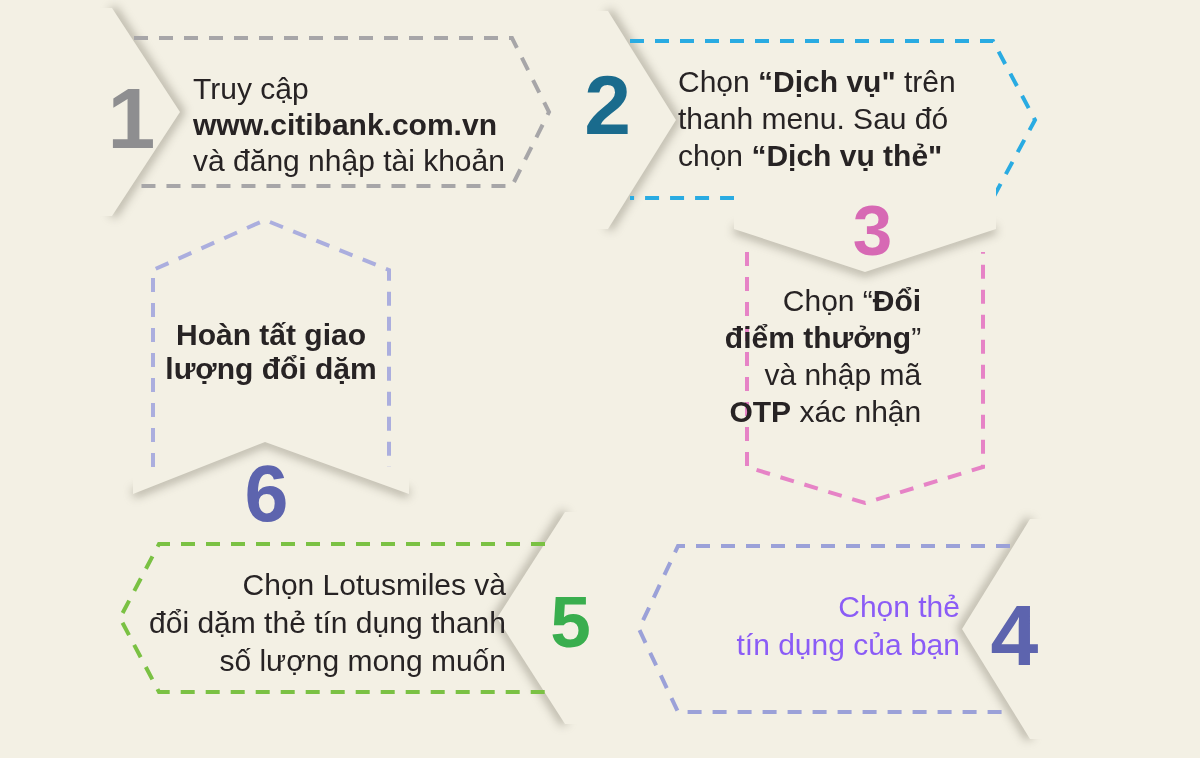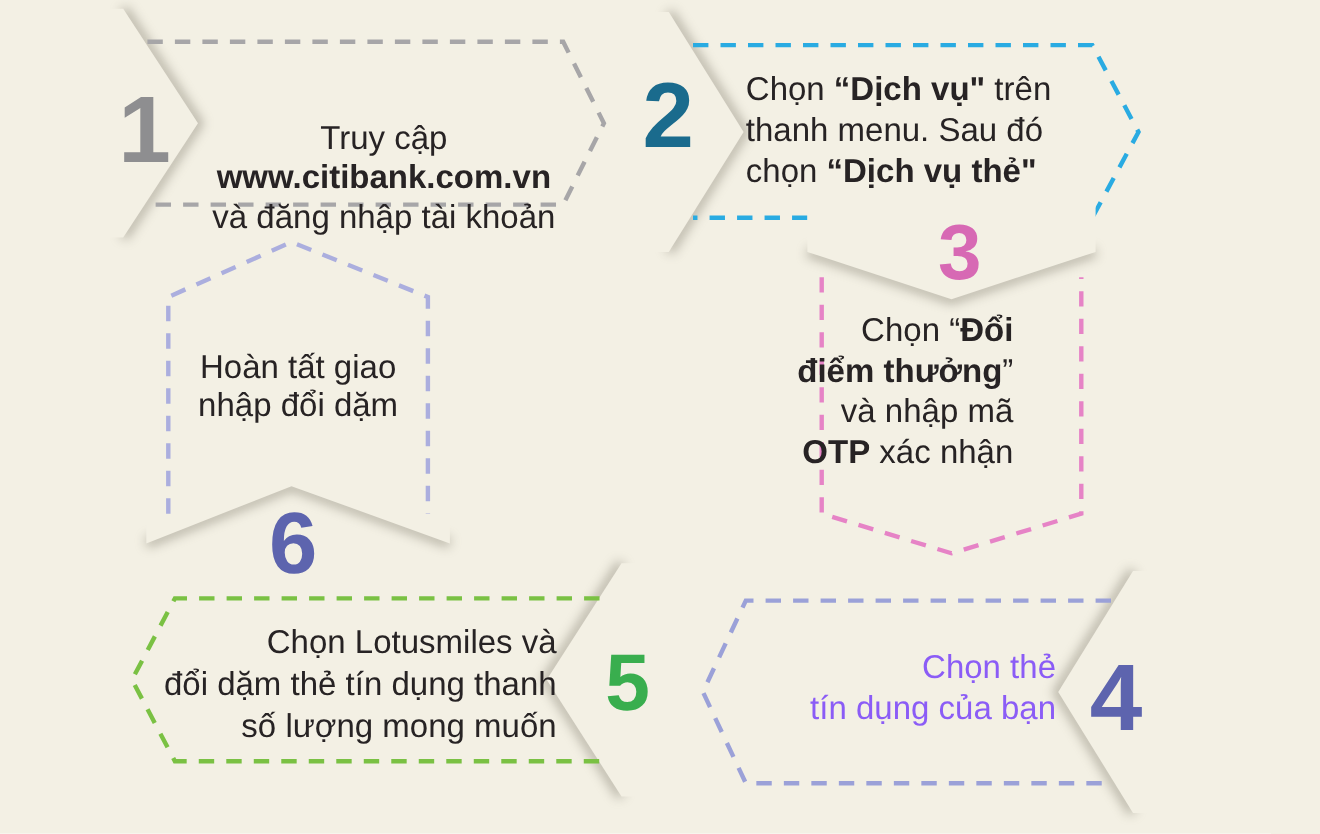--- a/index.html
+++ b/index.html
@@ -26,21 +26,21 @@
   .n5{left:570px;top:621px;font-size:73px;}
   .n6{left:266px;top:493px;font-size:79px;}
   .txt{
     position:absolute;
     color:#272324;
     font-size:30px;
     line-height:37px;
     white-space:nowrap;
   }
   .txt .b{font-weight:bold;}
-  .t1{left:193px;top:71px;line-height:36px;text-align:center;margin-top:37px;}
+  .t1{left:193px;top:71px;line-height:36px;text-align:left;}
   .t2{left:678px;top:63px;text-align:left;}
   .t3{left:823px;top:282px;transform:translateX(-50%);text-align:right;}
   .t4{right:240px;top:588px;line-height:38px;text-align:right;}
   .t5{right:694px;top:566px;line-height:38px;text-align:right;margin-left:10px;}
   .t6{left:271px;top:318px;line-height:34px;text-align:center;transform:translateX(-50%);}
   .dash{fill:none;stroke-width:4;stroke-dasharray:14 11;}
   .crease{fill:none;stroke:#7d7869;stroke-width:9;opacity:.5;}
   .cover{fill:#f3f0e4;stroke:none;}
 </style>
 </head>
@@ -126,19 +126,19 @@
       </div>
   </div>
 
   <div class="step">
     <svg class="shape" width="1200" height="758" viewBox="0 0 1200 758">
       <path class="crease" d="M133,494 L265,442 L409,494" filter="url(#soft)"></path>
       <path class="cover" d="M133,494 L265,442 L409,494 L409,360 L133,360 Z"></path>
       <path class="dash" d="M153,467 V270 L265,220 L389,270 V467" stroke="#abaede"></path>
     </svg>
     <div class="num n6" style="color: rgb(93, 100, 174);">6</div>
-    <div class="txt t6" style="color: rgb(39, 35, 36);">
+    <div class="txt t6" style="color: rgb(39, 35, 36); font-weight: bold;">
         <div class="line"><span>Hoàn tất giao</span></div>
-        <div class="line"><span>nhập đổi dặm</span></div>
+        <div class="line"><span>lượng đổi dặm</span></div>
       </div>
   </div>
 
 </div>
 
 </body></html>

